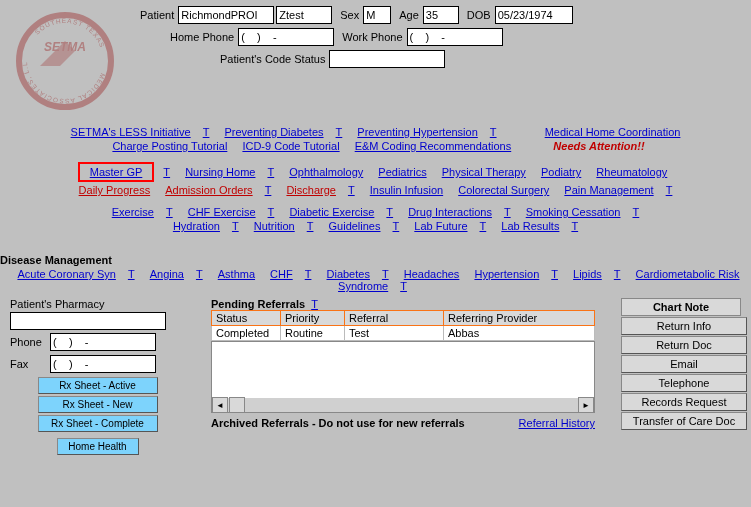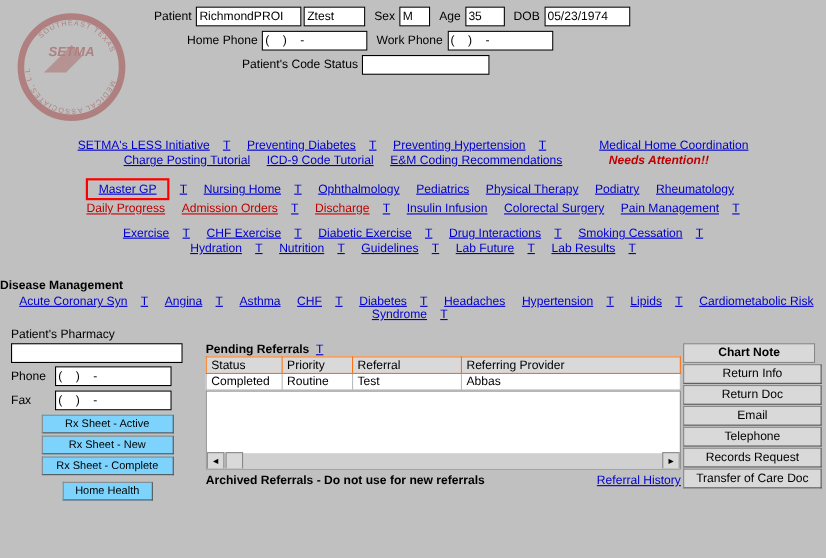--- a/index.html
+++ b/index.html
@@ -12,21 +12,21 @@
   .hdr-fields{flex:1;padding-left:20px}
   .row{display:flex;align-items:center;margin-bottom:4px}
   .lbl{margin-right:4px}
   input.fld{background:#fff;border:1px solid #000;height:16px;font-size:11px;padding:0 2px}
   .section{text-align:center;margin-top:10px}
   .section .line{margin:2px 0}
   .section .line a{margin:0 6px}
   .redbox{border:2px solid red;padding:2px 4px;display:inline-block}
   .needs{color:#c00000;font-weight:bold;font-style:italic}
   .dm-title{text-align:left;font-weight:bold;margin-top:22px}
-  .lower{display:flex;align-items:center;padding:4px 10px;gap:2px}
+  .lower{display:flex;align-items:flex-start;padding:4px 10px;gap:26px}
   .pharm{width:175px}
   .pharm .t{font-weight:normal;margin-bottom:2px}
   .pharm input{width:100px}
   .btn{background:#7dd3fc;border:1px solid #888;border-right-color:#555;border-bottom-color:#555;padding:2px 6px;font-size:10px;cursor:pointer;display:block;width:120px;margin:2px auto;text-align:center}
   .pending{flex:1}
   .pending .t{font-weight:bold}
   table.ref{width:100%;border-collapse:collapse;background:#fff;border:1px solid #888}
   table.ref th{background:#d9d9d9;border:1px solid #f97316;font-weight:normal;text-align:left;padding:1px 4px;font-size:11px}
   table.ref td{border:1px solid #bbb;padding:1px 4px;font-size:11px}
   .scrollbox{background:#fff;border:1px solid #888;height:70px;position:relative;overflow:hidden}

